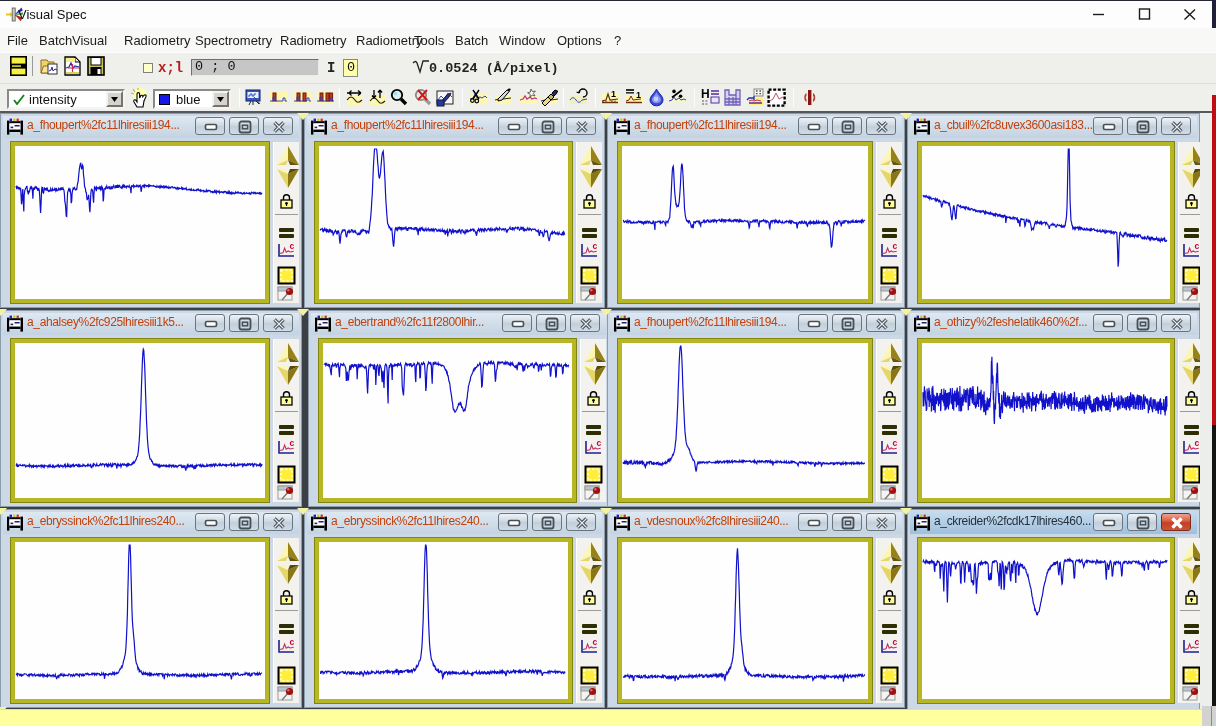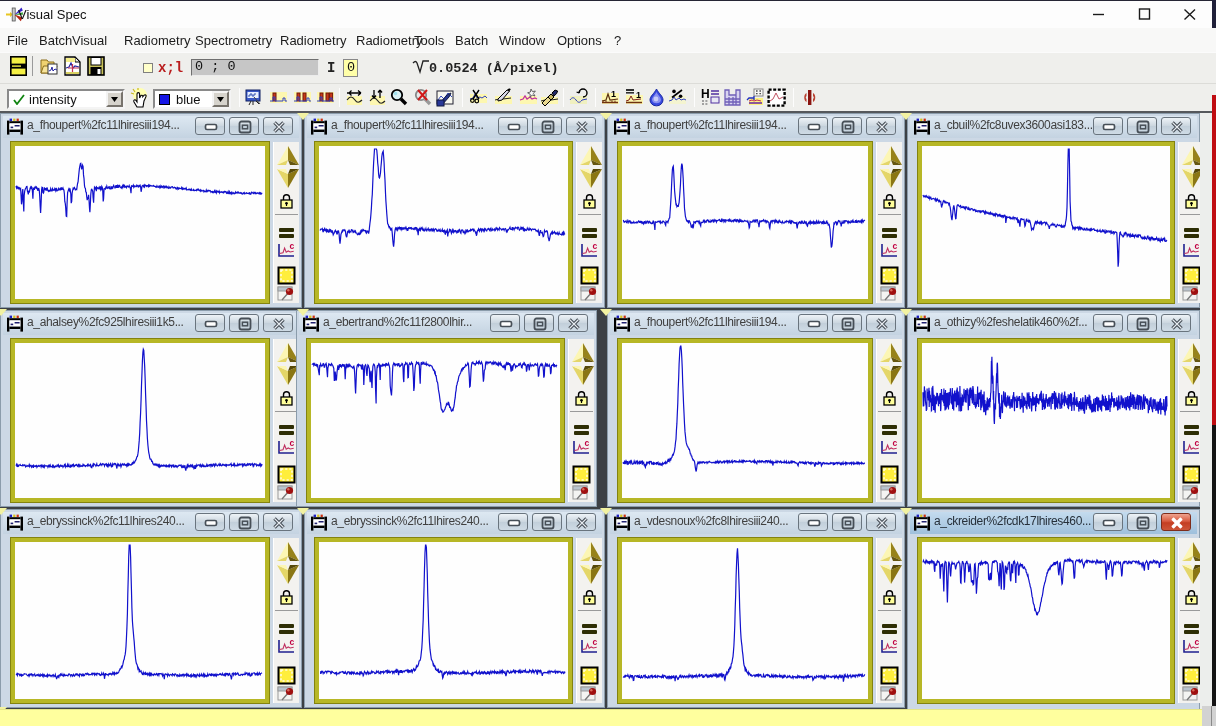--- a/index.html
+++ b/index.html
@@ -7,21 +7,21 @@
 #menubar{left:0;top:28px;width:1216px;height:24px;background:#f8f8f7}
 .mi{position:absolute;top:33px;font-size:13px;color:#1c1c1c}
 #tb1{left:0;top:52px;width:1216px;height:32px;background:#efefec;border-top:1px solid #fbfbfb;border-bottom:1px solid #dcdcd8}
 #tb2{left:0;top:84px;width:1216px;height:27px;background:#efefec}
 #tbline{left:0;top:111px;width:1216px;height:2px;background:#55585c}
 #mdi{left:0;top:113px;width:1200px;height:596px;background:#3c4045}
 #status{left:0;top:709px;width:1202px;height:17px;background:#ffff9e;border-top:1px solid #e6e687}
 .child{position:absolute;background:#ccd8e5;border:1px solid #8b9cab}
 .ctitle{position:absolute;left:2px;top:2px;right:2px;height:22px;background:linear-gradient(#dde8f2,#c4d3e1)}
 .ctitle.act{background:linear-gradient(#c4dbee,#9fc0dc)}
-.ctext{position:absolute;left:26px;top:4px;font-size:12px;letter-spacing:-0.35px;color:#404040;white-space:nowrap;overflow:hidden}
+.ctext{position:absolute;left:26px;top:4px;font-size:12px;letter-spacing:-0.35px;color:#c2410c;white-space:nowrap;overflow:hidden}
 .ctext.act{color:#26303a}
 .cbtn{position:absolute;top:3px;width:30px;height:18px;border:1px solid #69747e;border-radius:3px;background:linear-gradient(#eef3f7,#ccd7e0 48%,#c2cfda 52%,#cfdbe5)}
 .cbtn.red{background:linear-gradient(#efa38f,#d85b40 45%,#c43e22 55%,#cd5538);border-color:#7e2d1c}
 .plot{position:absolute;border:4px solid #b7b726;outline:1px solid #83830f;background:#fefefe}
 .strip{position:absolute;width:26px;background:#f3f2ef}
 .sico{position:absolute;left:2px}
 .tri{position:absolute;width:0;height:0;border-left:6px solid transparent;border-right:6px solid transparent;border-top:7px solid #f2f2a2}
 .tbico{position:absolute;top:3px}
 .sep2{position:absolute;top:88px;width:1px;height:19px;background:#c9c9c4;border-right:1px solid #fdfdfd}
 .combo{position:absolute;top:89px;height:20px;background:#fff;border:2px solid;border-color:#8a8a8a #f4f4f4 #f4f4f4 #8a8a8a;font-size:13px}
@@ -616,21 +616,21 @@
         </svg></div>
 <div class="sico" style="left:3px;top:146px"><svg width="19" height="17" viewBox="0 0 19 17">
           <rect x="1" y="1" width="14" height="13" fill="#f4f4f2" stroke="#9a9a9a"></rect>
           <rect x="1" y="1" width="14" height="4" fill="#b9c4ce" stroke="#9a9a9a"></rect>
           <line x1="12" y1="6" x2="5" y2="14" stroke="#777" stroke-width="1.3"></line>
           <circle cx="12.5" cy="5.5" r="3.6" fill="#a01010"></circle>
           <circle cx="11.3" cy="4.3" r="1.2" fill="#d86a5a"></circle>
         </svg></div>
 </div>
 </div>
-<div class="child" style="left:296px;top:310px;width:301px;height:197px">
+<div class="child" style="left:308px;top:310px;width:301px;height:197px">
 <div class="ctitle"></div>
 <div class="abs" style="left:5px;top:4px"><svg width="18" height="17" viewBox="0 0 18 17">
         <rect x="3.6" y="0.6" width="2.4" height="2.4" fill="#2020c0"></rect>
         <rect x="7.2" y="0.6" width="2.2" height="2.4" fill="#d8c020"></rect>
         <rect x="10.6" y="0.6" width="2.2" height="2.4" fill="#cc3010"></rect>
         <rect x="1" y="2.6" width="2.4" height="14" fill="#000"></rect>
         <rect x="14.4" y="2.6" width="2.6" height="14" fill="#000"></rect>
         <rect x="3.4" y="3.2" width="11" height="2.2" fill="#000"></rect>
         <rect x="3.4" y="5.4" width="11" height="6.2" fill="#fff"></rect>
         <rect x="4.6" y="8.6" width="2.6" height="1.6" fill="#202070"></rect>

